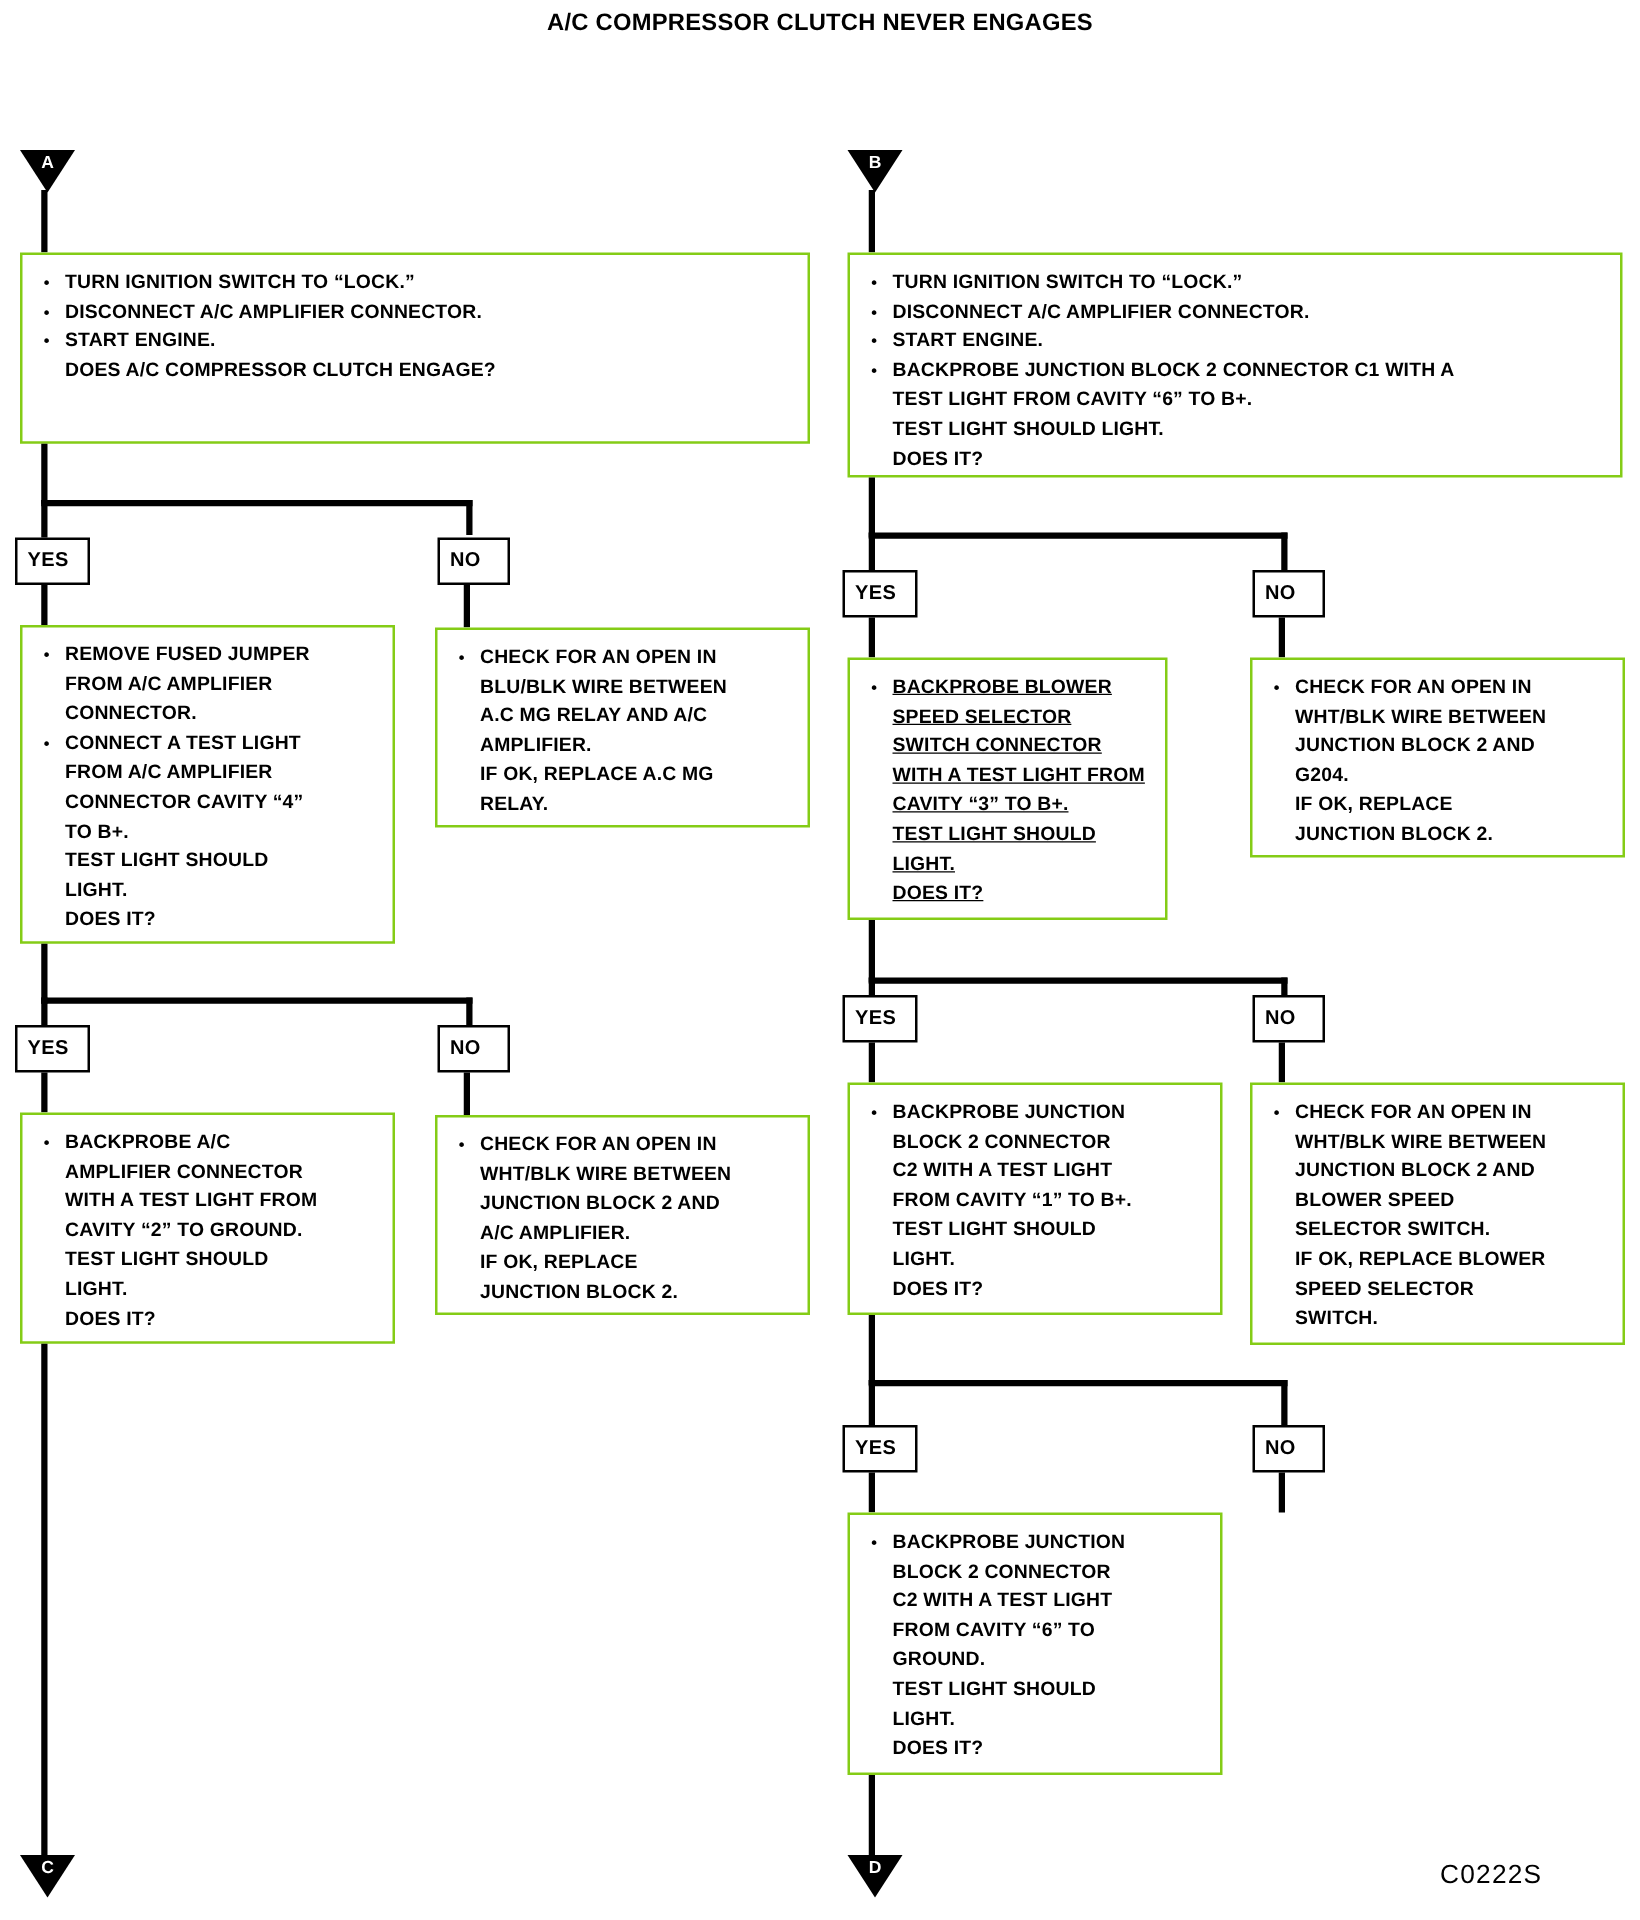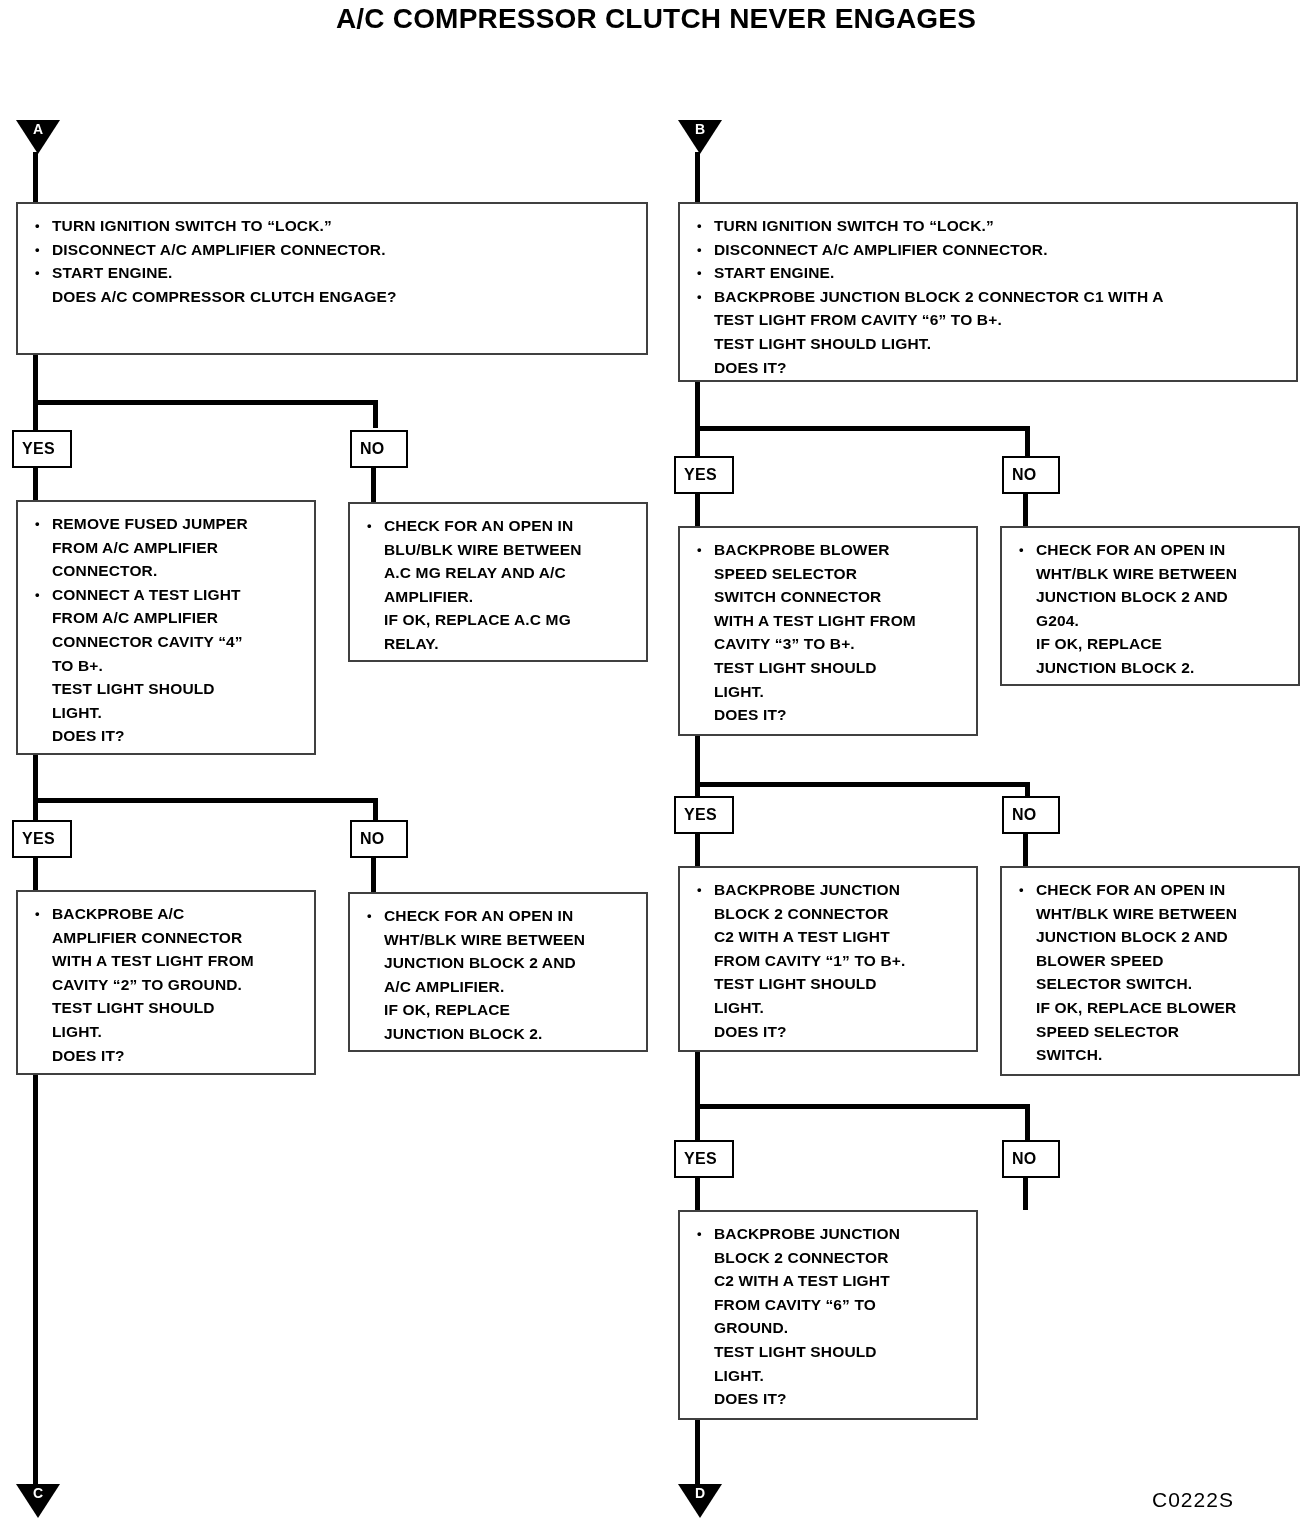--- a/index.html
+++ b/index.html
@@ -19,21 +19,21 @@
   
   .title-block {
     position: absolute; left: 0; top: 6px; width: 1312px;
     text-align: center;
   }
   .title-line1 {
     font-size: 21px; font-weight: bold; letter-spacing: .2px;
     line-height: 26px;
   }
   .title-line2 {
-    font-size: 28px; font-weight: bold; letter-spacing: .2px;
+    font-size: 19px; font-weight: bold; letter-spacing: .2px;
     line-height: 26px;
   }
 
   
   .conn {
     position: absolute;
     width: 44px; height: 34px;
   }
   .conn .tri {
     position: absolute; left: 0; top: 0;
@@ -49,21 +49,21 @@
     line-height: 17px;
   }
 
   
   .vline { position: absolute; background: #000000; width: 5px; }
   .hline { position: absolute; background: #000000; height: 5px; }
 
   
   .pbox {
     position: absolute;
-    border: 2px solid #404040;
+    border: 2px solid #84cc16;
     background: #ffffff;
     padding: 10px 10px 8px 10px;
   }
   .pbox ul {
     margin: 0; padding: 0; list-style: none;
   }
   .pbox li {
     position: relative;
     padding-left: 24px;
     font-size: 15.5px;
@@ -226,21 +226,21 @@
   <div class="hline" style="left:695px; top:426px; width:335px;"></div>
   <div class="vline" style="left:695px; top:426px; height:32px;"></div>
   <div class="vline" style="left:1025px; top:426px; height:32px;"></div>
 
   <div class="tag" style="left:674px; top:456px; width:60px; height:38px;">YES</div>
   <div class="vline" style="left:695px; top:494px; height:32px;"></div>
 
   <div class="tag" style="left:1002px; top:456px; width:58px; height:38px;">NO</div>
   <div class="vline" style="left:1023px; top:494px; height:32px;"></div>
 
-  <div class="pbox" style="left:678px; top:526px; width:300px; height:210px;">
+  <div class="pbox" style="left:678px; top:526px; width:256px; height:210px;text-decoration:underline;">
     <ul>
       <li class="bulleted">BACKPROBE BLOWER
 SPEED SELECTOR
 SWITCH CONNECTOR
 WITH A TEST LIGHT FROM
 CAVITY “3” TO B+.
 TEST LIGHT SHOULD
 LIGHT.
 DOES IT?</li>
     </ul>

